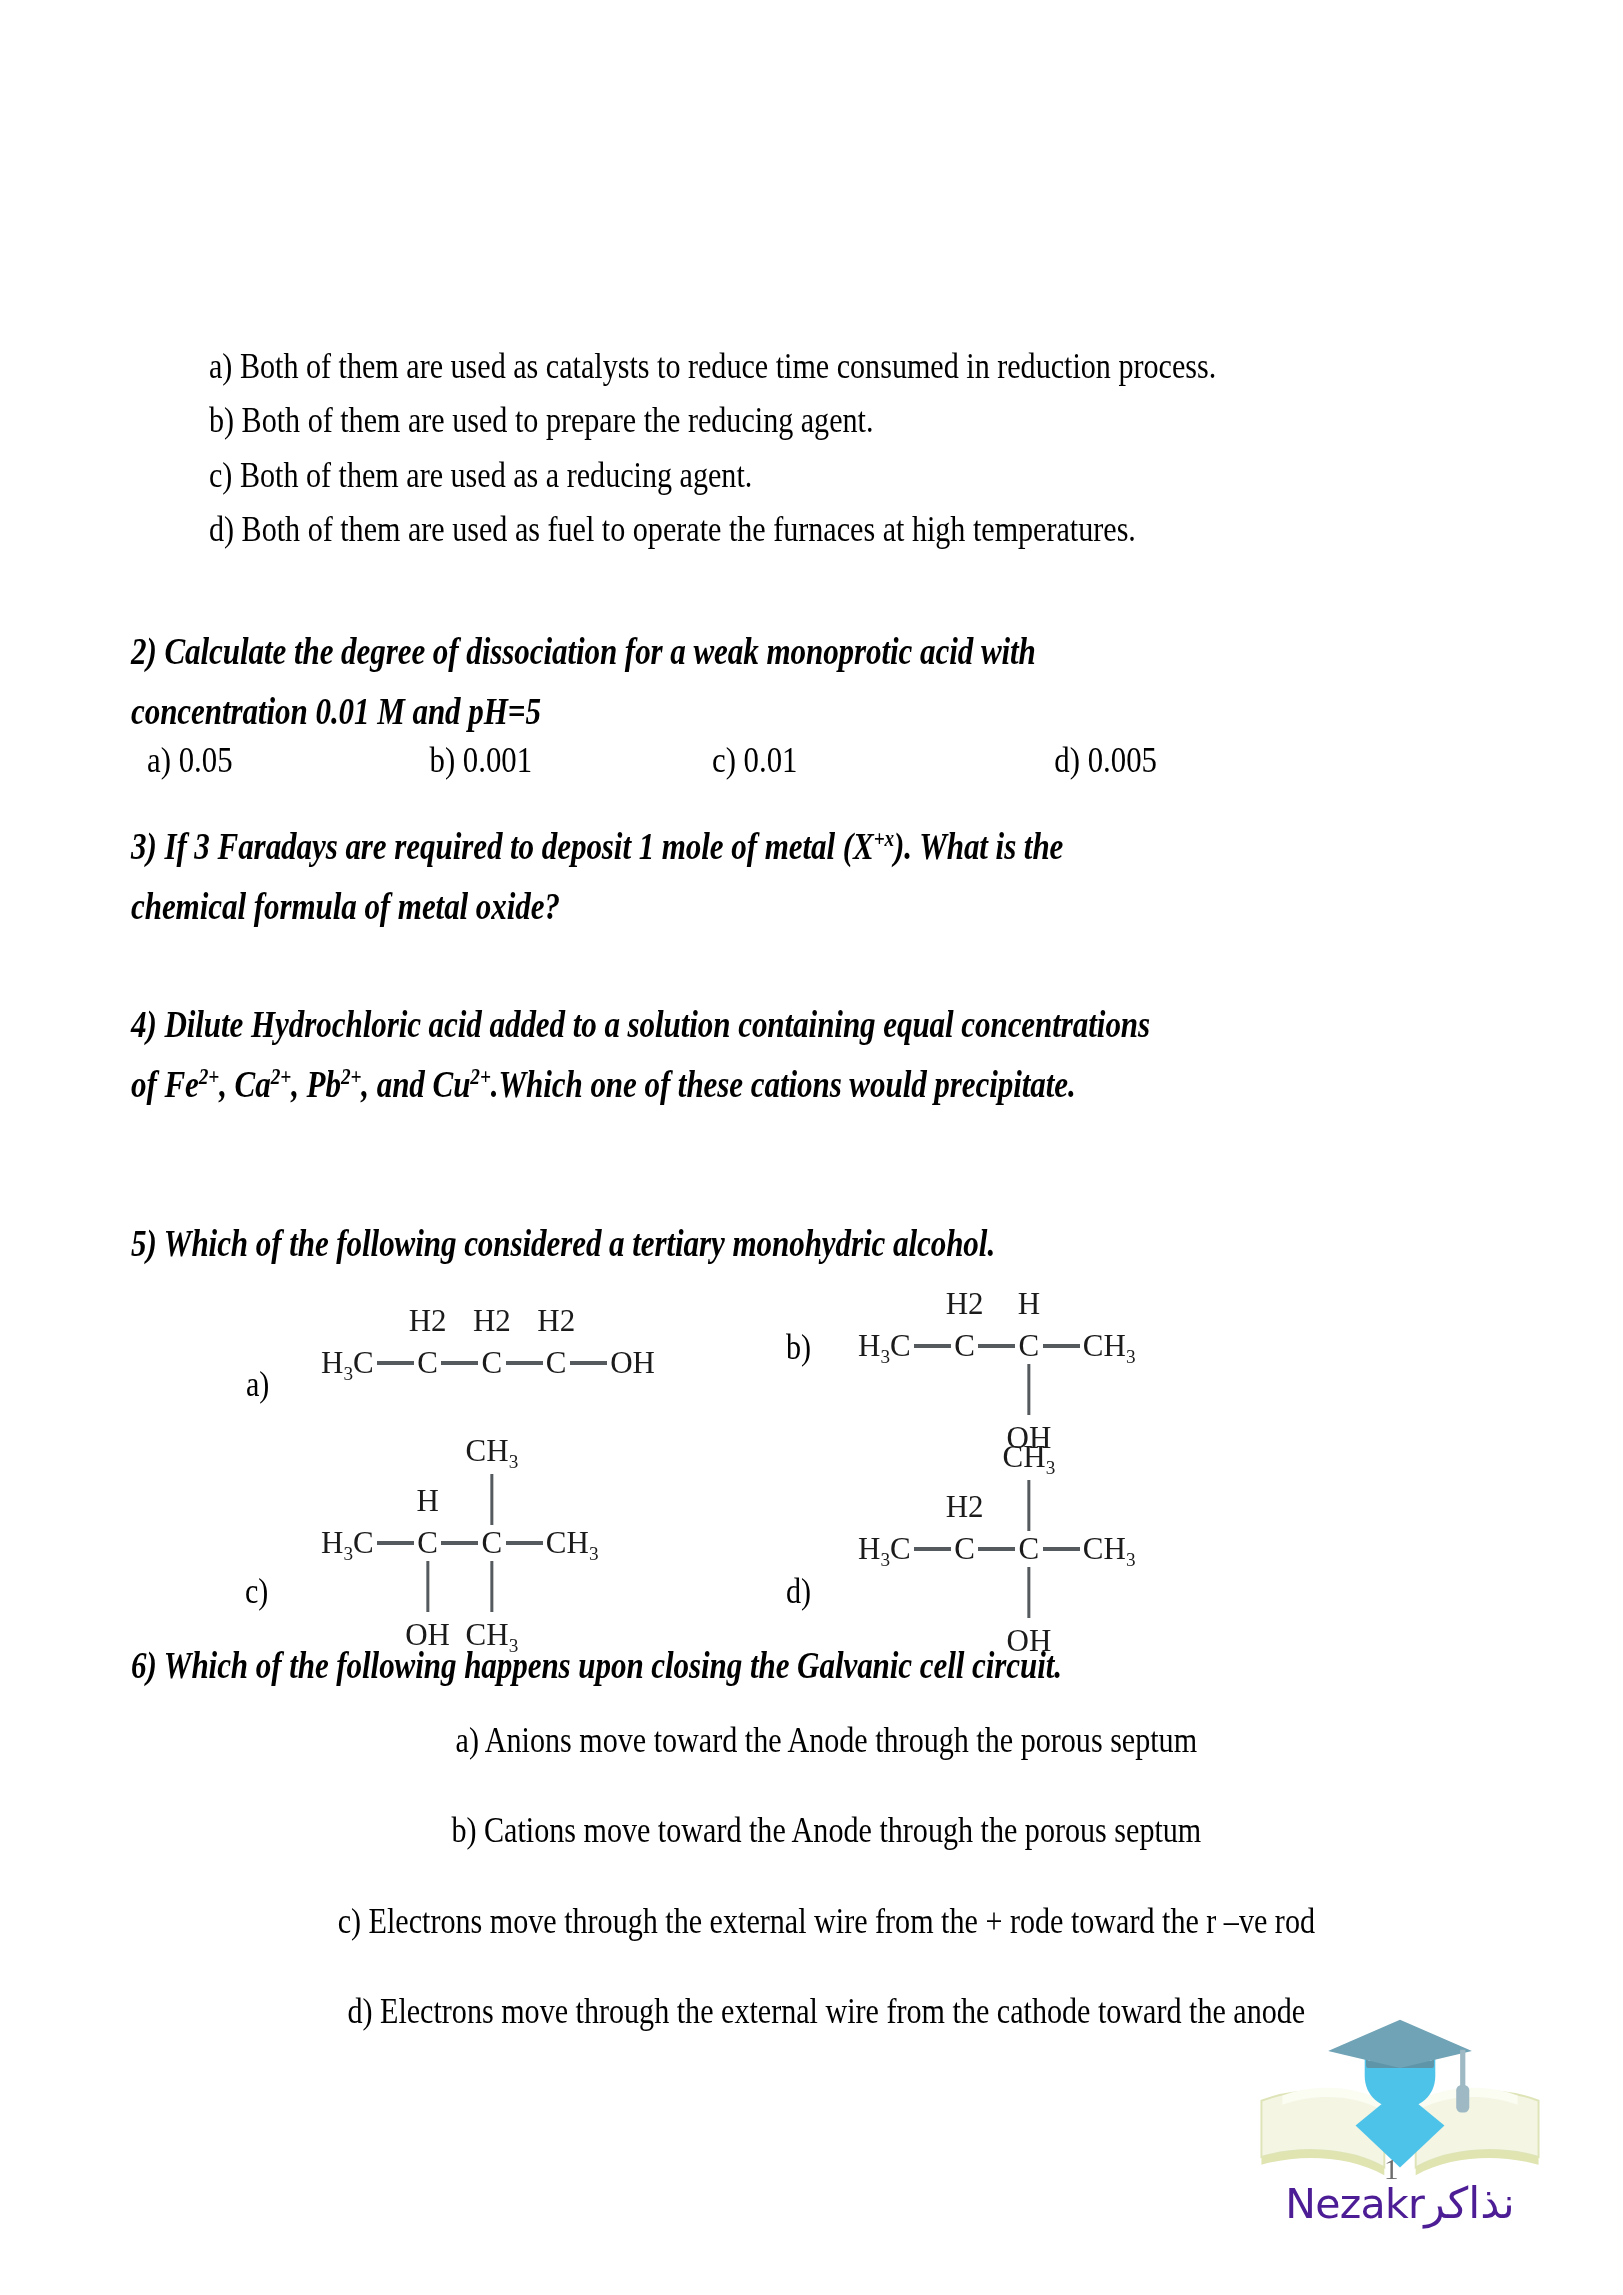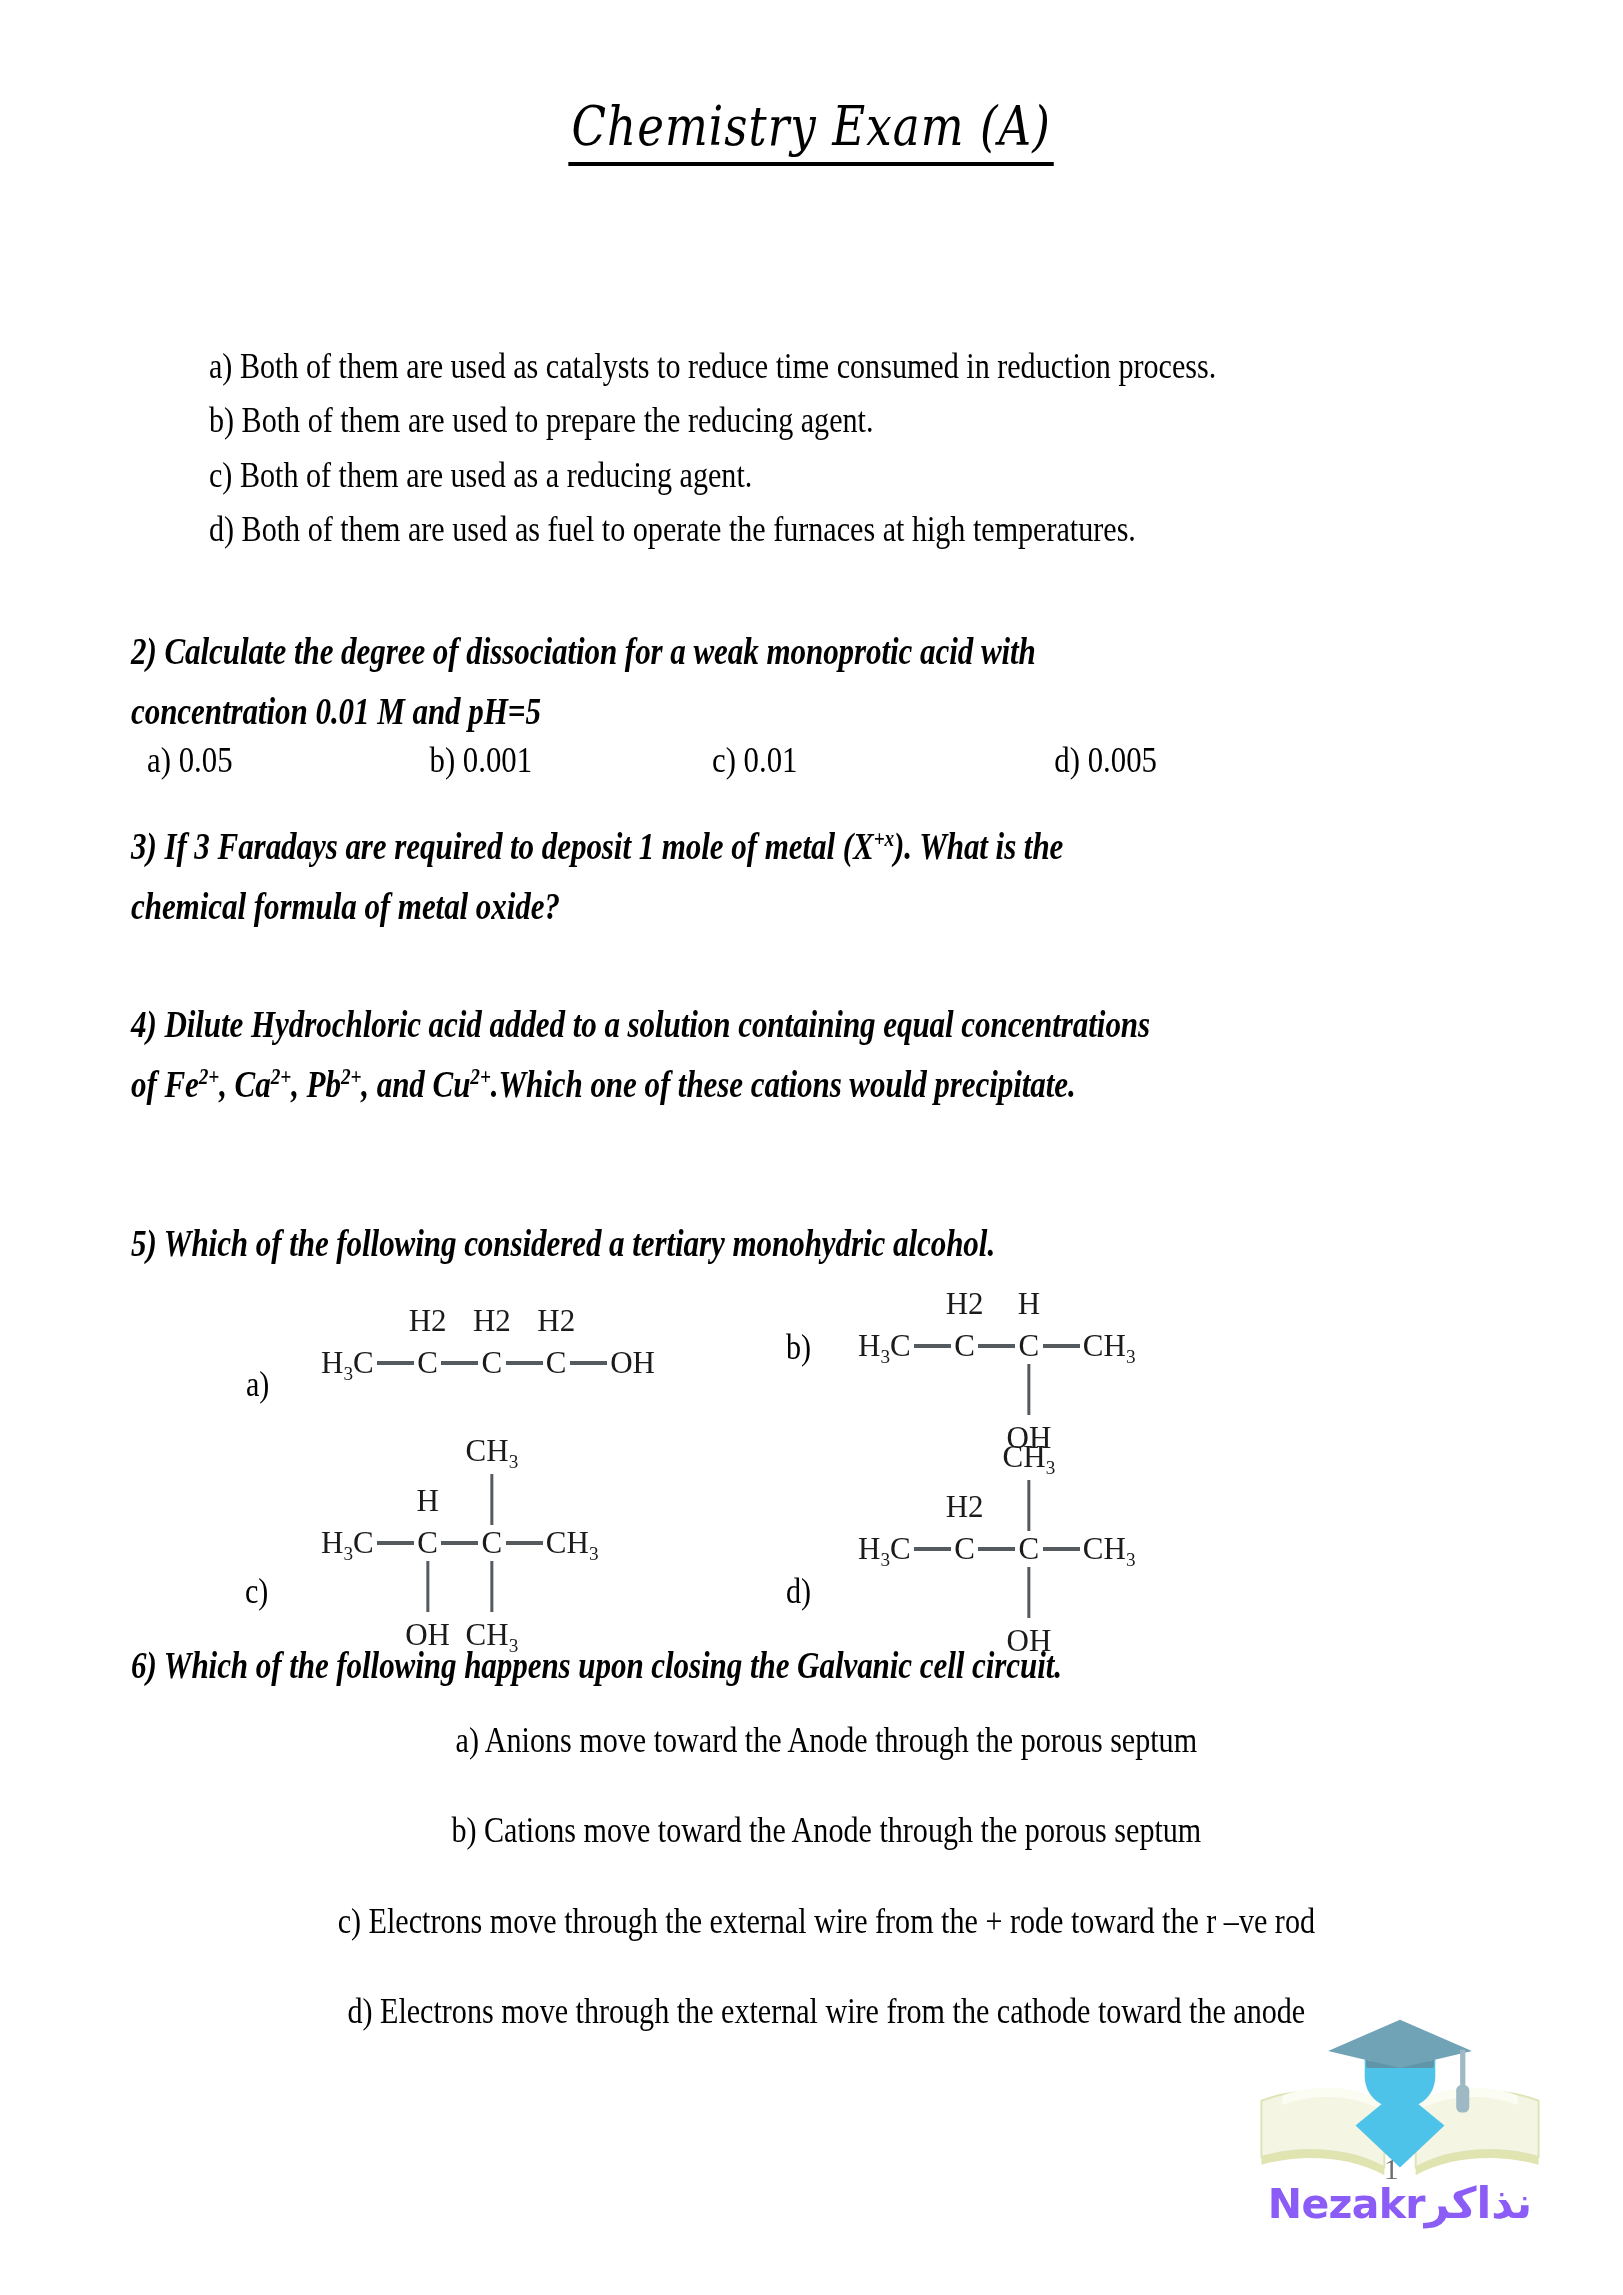--- a/index.html
+++ b/index.html
@@ -153,37 +153,34 @@
     color: #6d6d6d;
     font-family: "Liberation Serif", serif;
   }
   .logo-text {
     position: absolute;
     left: 0;
     top: 174px;
     width: 288px;
     text-align: center;
     font-family: "DejaVu Sans", sans-serif;
-    font-weight: 700;
+    font-weight: 400;
     font-size: 41px;
-    color: #8b5cf6;
+    color: #4c1d95;
     letter-spacing: -0.7px;
     white-space: nowrap;
     direction: ltr;
   }
   .logo-text .ar { font-size: 43px; }
 </style>
 </head>
 <body>
 
 <div class="page">
 
-  <div class="title-wrap">
-    <span class="exam-title">Chemistry Exam (A)</span>
-  </div>
 
   <div class="block" style="left:209px; top:340px; width:1328px;">
     <p class="opt">a) Both of them are used as catalysts to reduce time consumed in reduction process.</p>
     <p class="opt">b) Both of them are used to prepare the reducing agent.</p>
     <p class="opt">c) Both of them are used as a reducing agent.</p>
     <p class="opt">d) Both of them are used as fuel to operate the furnaces at high temperatures.</p>
   </div>
 
   <div class="block" style="left:131px; top:622px; width:1394px;">
     <p class="q-stem">2) Calculate the degree of dissociation for a weak monoprotic acid with</p>

